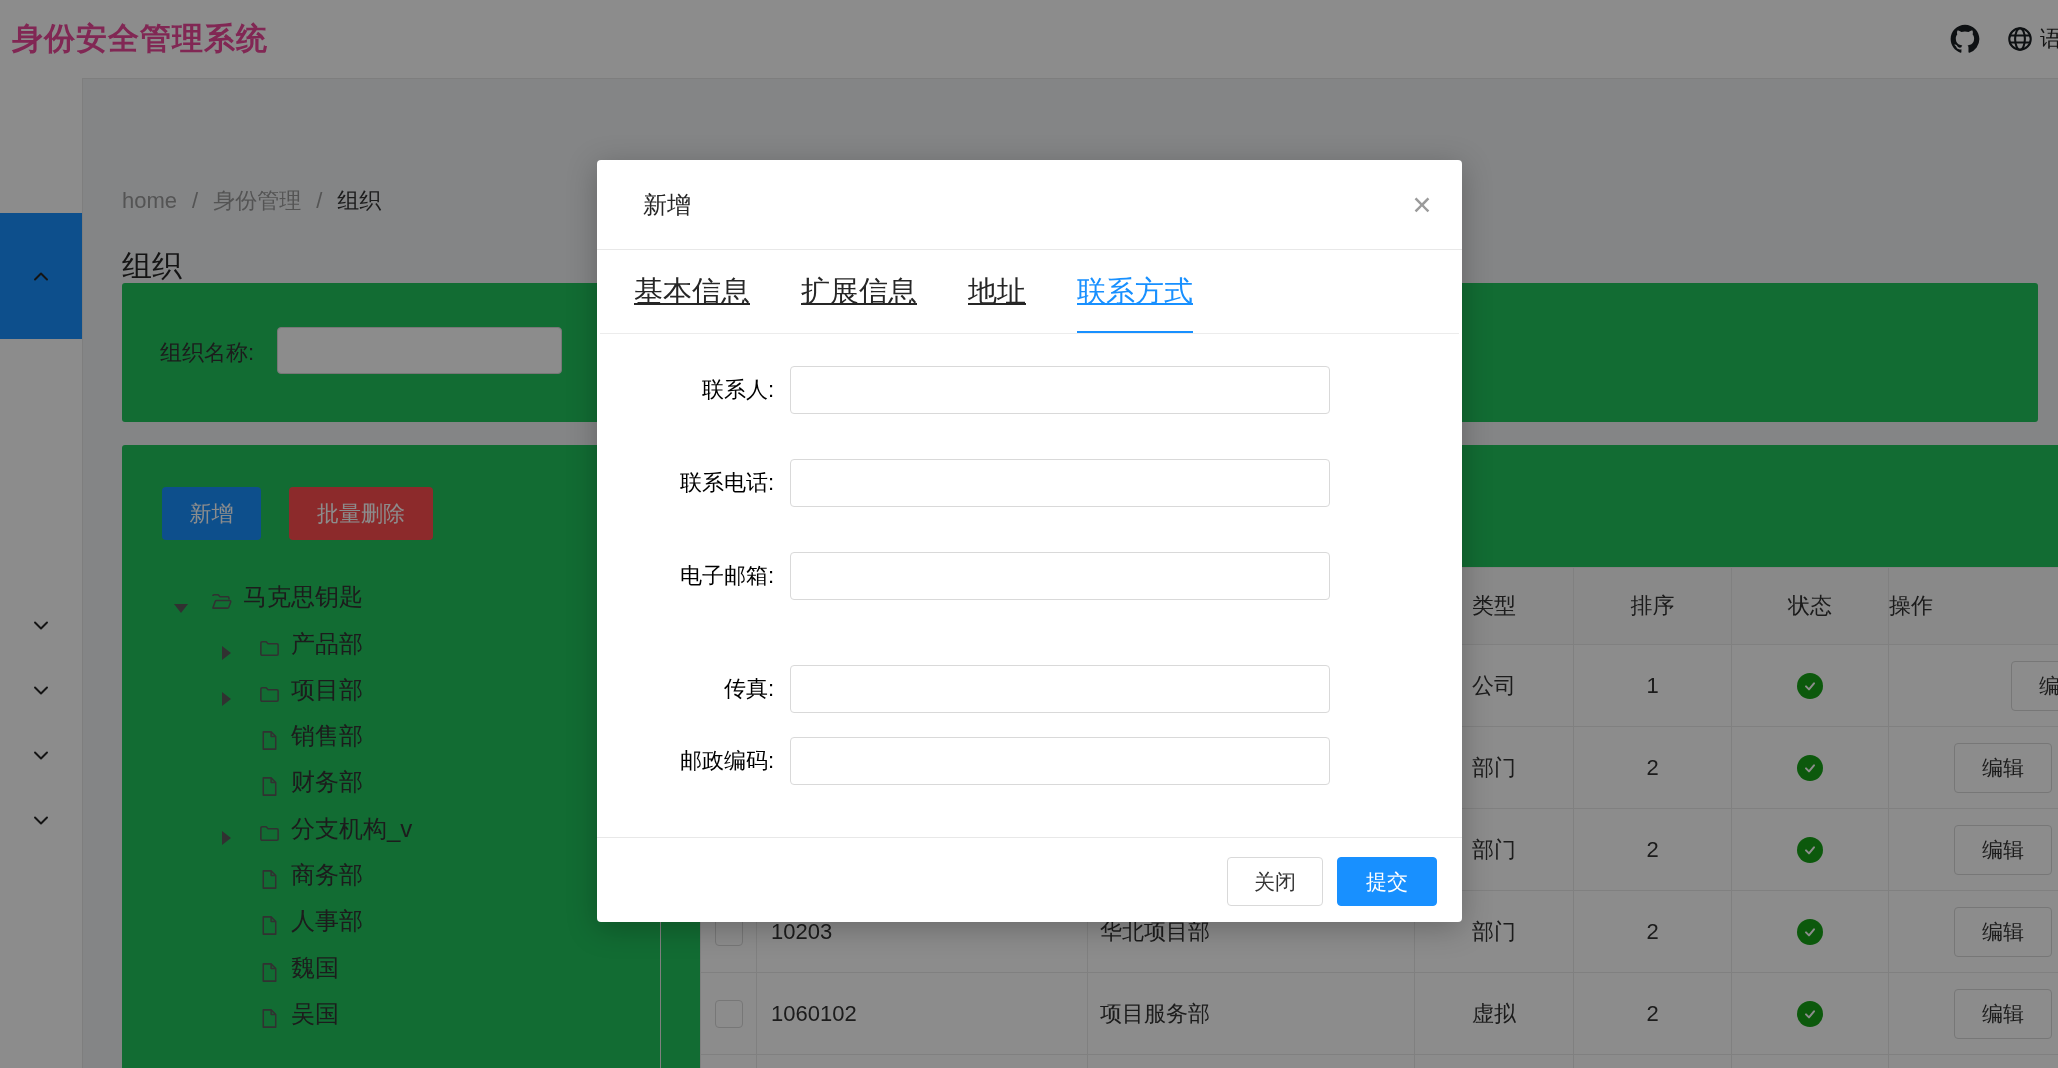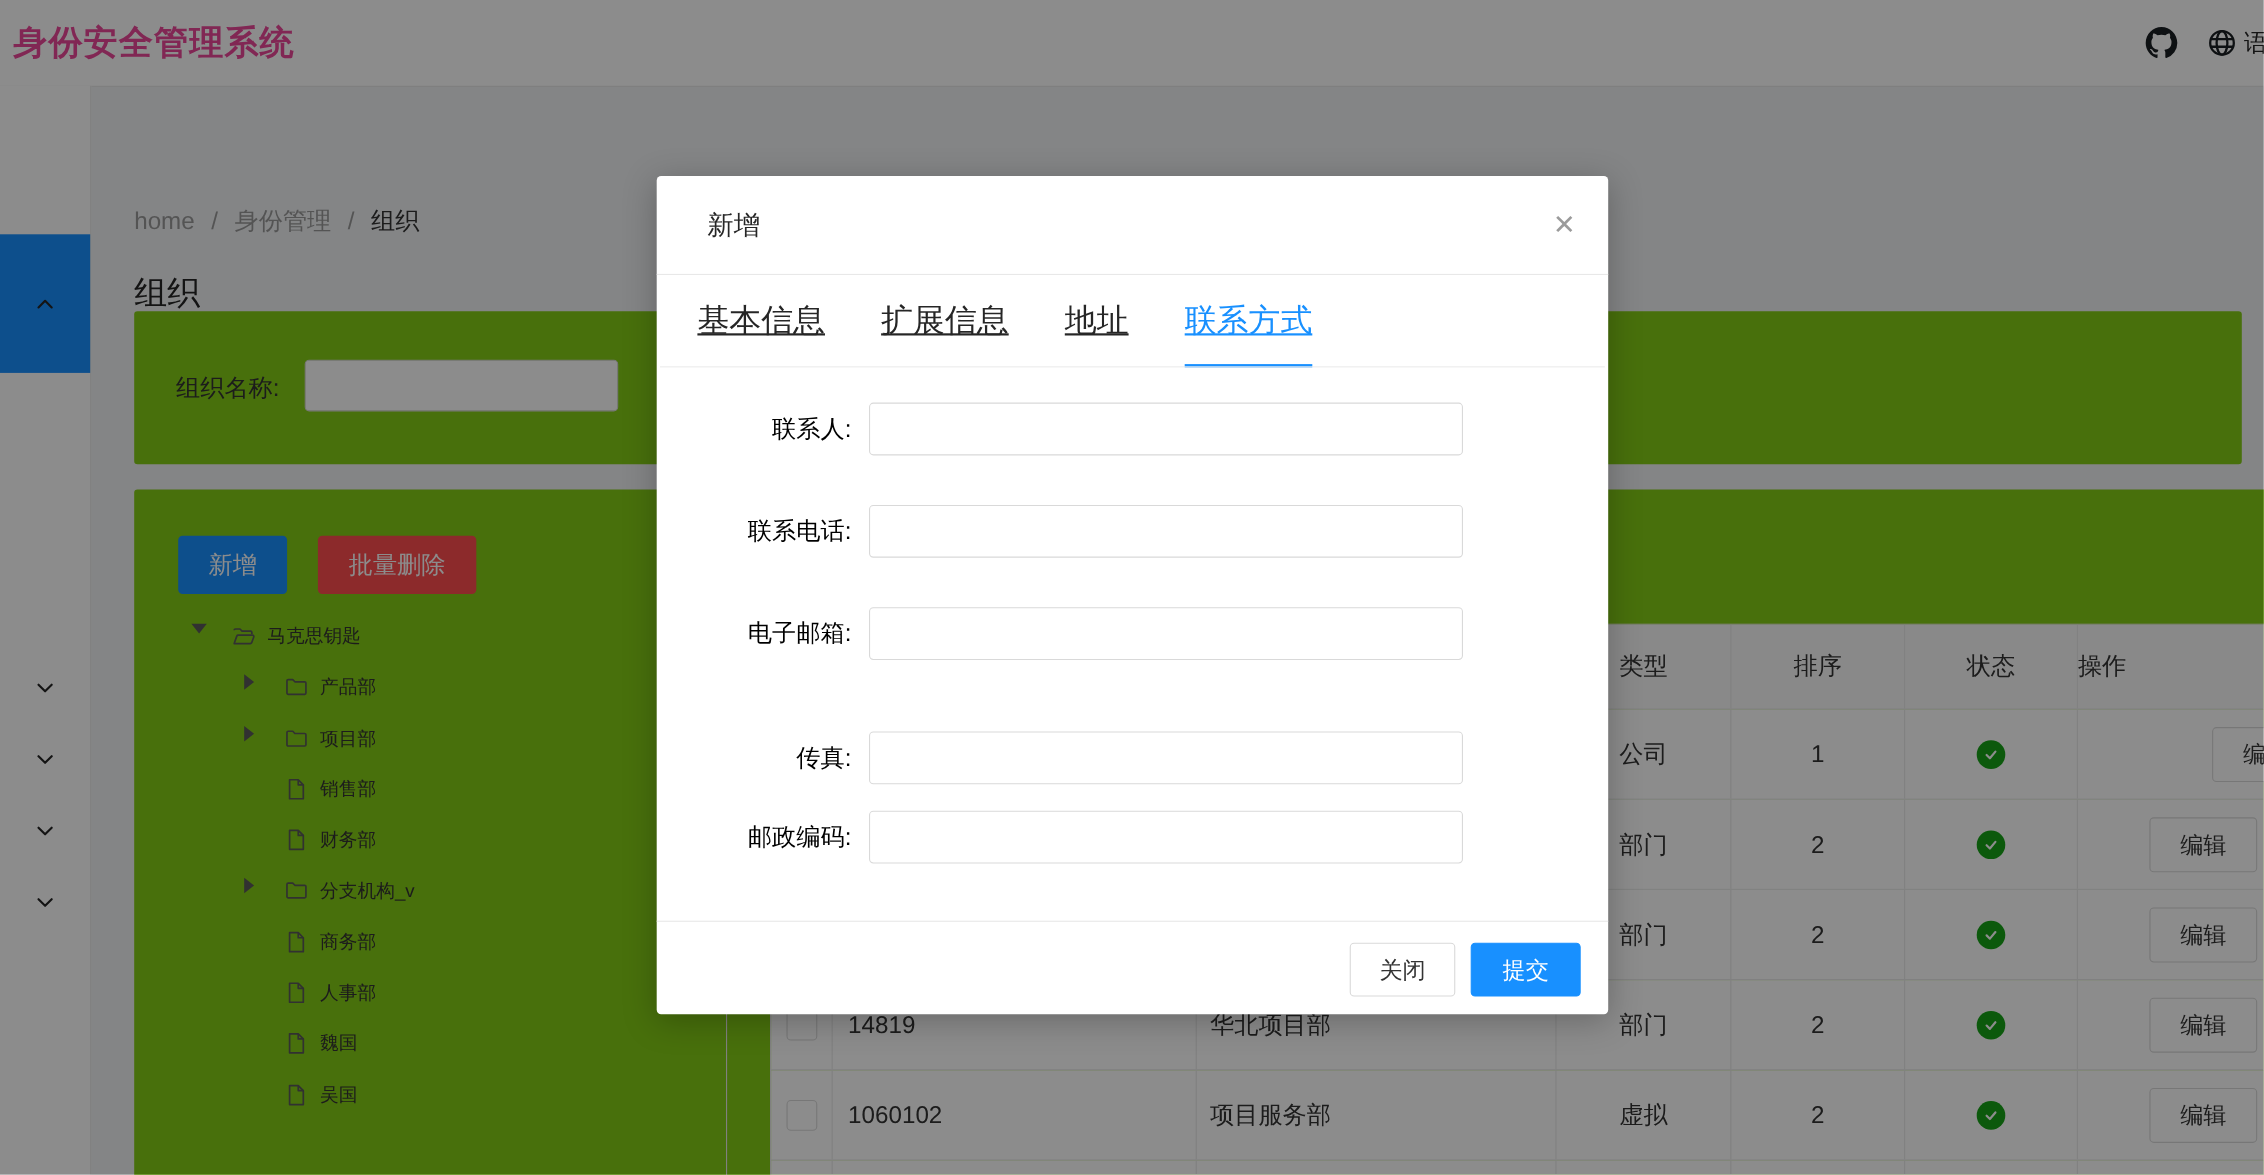--- a/index.html
+++ b/index.html
@@ -21,33 +21,33 @@
   .side-item svg{display:block;width:18px;height:11px;}
 
   
   .content{position:absolute;left:82px;top:78px;width:1976px;height:990px;}
   .crumb{position:absolute;left:40px;top:108px;font-size:22px;color:#999;display:flex;align-items:center;}
   .crumb .sep{margin:0 15px;color:#999;}
   .crumb .link{color:#999;cursor:pointer;}
   .crumb .current{color:#333;}
   .ptitle{position:absolute;left:40px;top:168px;font-size:30px;color:#262626;}
 
-  .card{position:absolute;background:#84cc16;border-radius:3px;text-decoration:underline;}
+  .card{position:absolute;background:#22c55e;border-radius:3px;text-decoration:underline;}
   .search-card{left:40px;top:205px;width:1916px;height:139px;}
   .search-label{position:absolute;left:38px;top:0;height:139px;display:flex;align-items:center;font-size:22px;color:#333;}
   .search-input{position:absolute;left:155px;top:44px;width:259px;height:45px;border:1px solid #d9d9d9;border-radius:4px;background:#fff;font-size:22px;padding:0 12px;box-sizing:content-box;outline:none;}
 
   .main-card{left:40px;top:367px;width:2100px;height:880px;}
   .btn{border:none;border-radius:4px;color:#fff;font-size:22px;cursor:pointer;font-family:inherit;}
   .btn-add{position:absolute;left:40px;top:42px;width:99px;height:53px;background:#1890ff;}
   .btn-batch{position:absolute;left:167px;top:42px;width:144px;height:53px;background:#ff4d4f;}
 
   
   .tree{position:absolute;left:0;top:122px;width:538px;}
-  .tree-row{height:46.3px;display:flex;align-items:flex-start;font-size:17px;color:#333;cursor:pointer;}
+  .tree-row{height:46.3px;display:flex;align-items:flex-end;font-size:24px;color:#333;cursor:pointer;}
   .tree-row .caret-box{width:22px;display:flex;align-items:center;justify-content:center;flex:0 0 22px;}
   .tree-row.lvl0 .caret-box{margin-left:48px;}
   .tree-row.lvl1 .caret-box{margin-left:93px;}
   .caret-down{width:0;height:0;border-left:7px solid transparent;border-right:7px solid transparent;border-top:9px solid #595959;}
   .caret-right{width:0;height:0;border-top:7px solid transparent;border-bottom:7px solid transparent;border-left:9px solid #595959;}
   .tree-row .ticon{margin-left:18px;flex:0 0 23px;}
   .tree-row.lvl1 .ticon{margin-left:21px;}
   .tree-row .ticon svg{display:block;width:23px;height:23px;}
   .tree-row .tlabel{margin-left:10px;white-space:nowrap;}
   .vdivider{position:absolute;left:538px;top:122px;width:1px;height:758px;background:#e9e9e9;}
@@ -379,21 +379,21 @@
             </div>
             <div class="tcell c-action">
               <button class="edit-btn">编辑</button>
             </div>
           </div>
           <div class="trow">
             <div class="tcell c-check">
               <span class="checkbox"></span>
             </div>
             <div class="tcell c-id">
-              <span>14819</span>
+              <span>10203</span>
             </div>
             <div class="tcell c-name">
               <span>华北项目部</span>
             </div>
             <div class="tcell c-type">
               <span>部门</span>
             </div>
             <div class="tcell c-sort">
               <span>2</span>
             </div>

